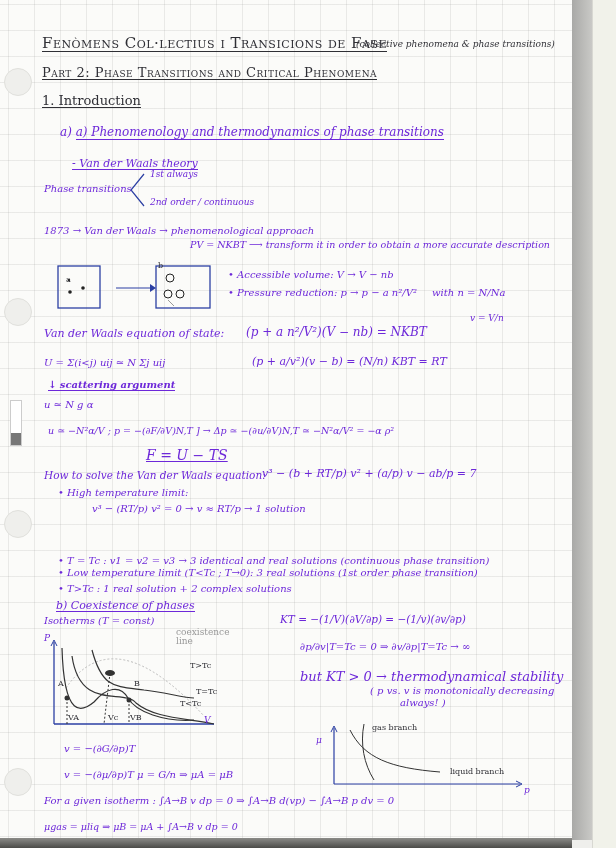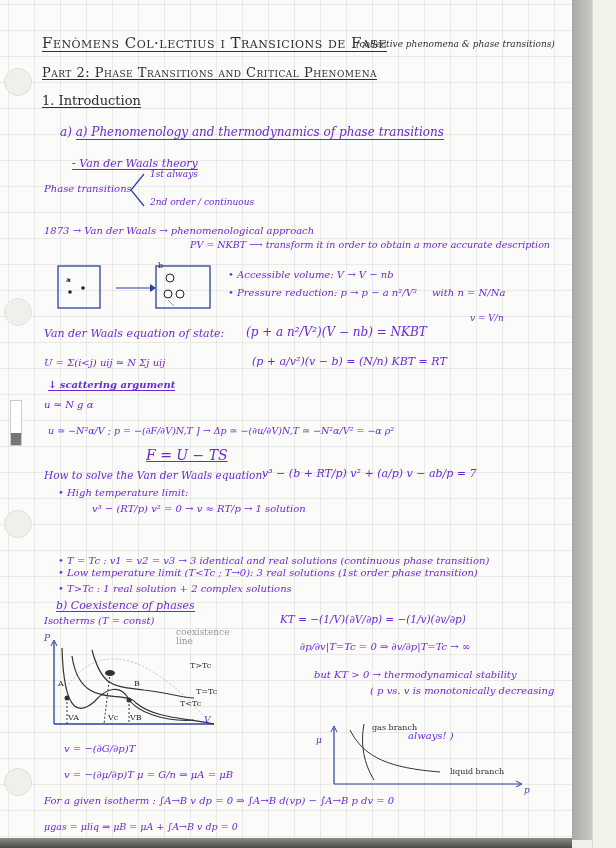--- a/index.html
+++ b/index.html
@@ -117,23 +117,23 @@
 <div class="t pen" style="left:190px;top:662px;font-size:8px;">T&gt;Tc</div>
 <div class="t pen" style="left:196px;top:688px;font-size:8px;">T=Tc</div>
 <div class="t pen" style="left:180px;top:700px;font-size:8px;">T&lt;Tc</div>
 <div class="t pen" style="left:68px;top:714px;font-size:8px;">VA</div>
 <div class="t pen" style="left:108px;top:714px;font-size:8px;">Vc</div>
 <div class="t pen" style="left:130px;top:714px;font-size:8px;">VB</div>
 <div class="t ink" style="left:204px;top:716px;font-size:9px;">V</div>
 
 <div class="t ink" style="left:280px;top:614px;font-size:10.5px;">KT = −(1/V)(∂V/∂p) = −(1/v)(∂v/∂p)</div>
 <div class="t ink" style="left:300px;top:642px;font-size:10px;">∂p/∂v|T=Tc = 0  ⇒  ∂v/∂p|T=Tc → ∞</div>
-<div class="t ink" style="left:300px;top:670px;font-size:10px;margin-left:14px;">but KT &gt; 0 → thermodynamical stability</div>
+<div class="t ink" style="left:300px;top:670px;font-size:13px;">but KT &gt; 0 → thermodynamical stability</div>
 <div class="t ink" style="left:370px;top:686px;font-size:10px;">( p vs. v is monotonically decreasing</div>
-<div class="t ink" style="left:400px;top:731px;font-size:10px;padding-left:8px;">always! )</div>
+<div class="t ink" style="left:400px;top:698px;font-size:10px;">always! )</div>
 
 <svg style="left:330px;top:724px;" width="200" height="66">
   <path d="M4 60 L4 4" stroke="#2b3fa3" stroke-width="1.2" fill="none"></path>
     <path d="M1 8 L4 2 L7 8" stroke="#2b3fa3" fill="none"></path>
   <path d="M4 60 L190 60" stroke="#2b3fa3" stroke-width="1.2" fill="none"></path>
     <path d="M186 57 L192 60 L186 63" stroke="#2b3fa3" fill="none"></path>
   <path d="M34 0 C30 20 34 40 44 56" stroke="#333" fill="none"></path>
   <path d="M20 6 C34 34 60 44 110 48" stroke="#333" fill="none"></path>
 </svg>
 <div class="t ink" style="left:316px;top:736px;font-size:9px;">μ</div>

